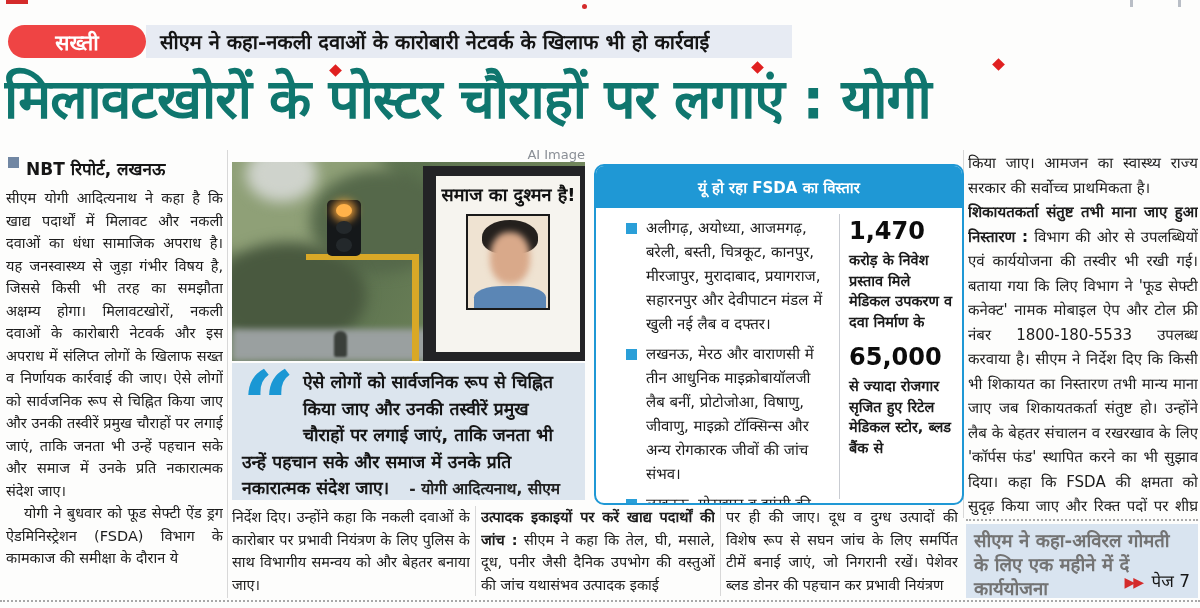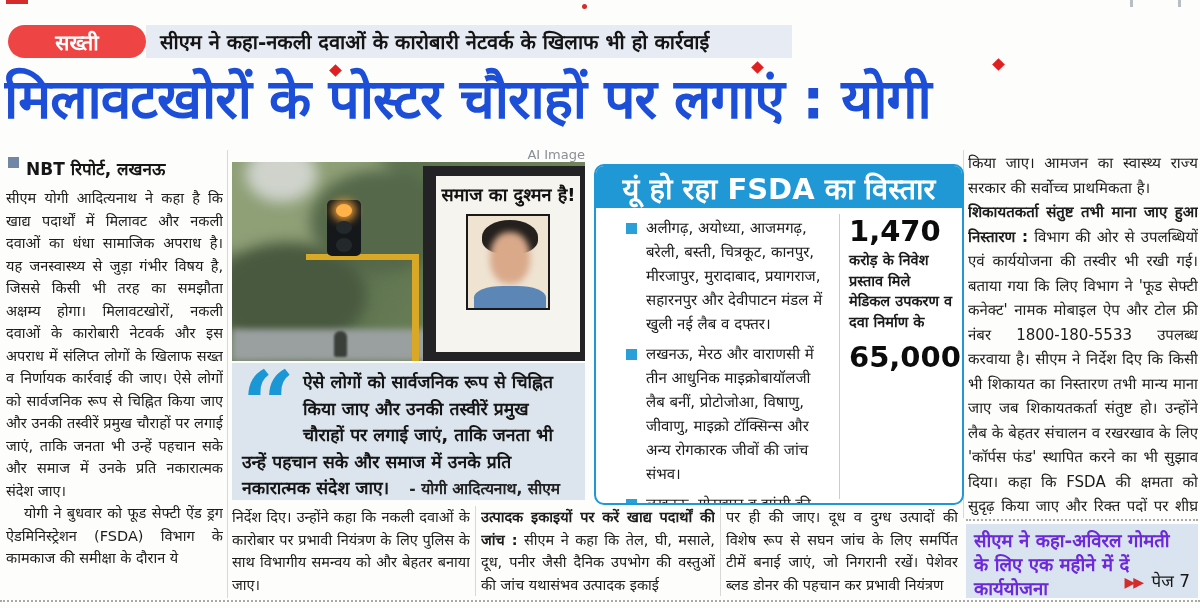--- a/index.html
+++ b/index.html
@@ -21,21 +21,21 @@
   }
   .kicker-band {
     position:absolute; left:146px; top:25px; width:646px; height:33px;
     background:#e7ebf3; display:flex; align-items:center; padding-left:14px;
     font-size:20px; font-weight:bold; color:#141414;
   }
 
   
   .headline {
     position:absolute; left:4px; top:54px; width:1194px; height:92px;
-    font-size:55px; font-weight:bold; color:#1d4ed8; line-height:90px;
+    font-size:55px; font-weight:bold; color:#0f766e; line-height:90px;
     white-space:nowrap; overflow:hidden; letter-spacing:-1px;
   }
   .red-dot { position:absolute; width:9px; height:9px; background:#e02020; transform:rotate(45deg); }
 
   
   .vrule { position:absolute; width:1px; background:#d8d8d8; }
   .dotline { position:absolute; border-top:2px dotted #a8a8a8; }
 
   
   .byline { position:absolute; left:8px; top:157px; font-size:17px; font-weight:bold; display:flex; align-items:flex-start; gap:7px; }
@@ -66,33 +66,33 @@
   .shirt { position:absolute; left:6px; bottom:-6px; width:72px; height:28px; background:#5b86b5; border-radius:40% 40% 0 0; }
 
   
   .quote-box { position:absolute; left:232px; top:363px; width:353px; height:137px; background:#dce5ee; padding:6px 10px 6px 10px; }
   .qmark { float:left; font-family:"DejaVu Serif", serif; font-size:92px; line-height:60px; color:#1a97d4; font-weight:bold; margin:6px 8px 0 0; }
   .quote-text { font-size:17.5px; font-weight:bold; line-height:26.5px; color:#151515; text-align:left; }
   .quote-attr { font-size:15.5px; font-weight:bold; color:#222; margin-left:14px; }
 
   
   .fsda { position:absolute; left:594px; top:164px; width:370px; height:341px; border:2px solid #1f98d5; border-radius:10px; overflow:hidden; background:#fff; }
-  .fsda-head { height:42px; background:#1f98d5; color:#fff; font-size:29px; font-weight:bold; display:flex; align-items:center; justify-content:center; }
+  .fsda-head { height:42px; background:#1f98d5; color:#fff; font-size:15px; font-weight:bold; display:flex; align-items:center; justify-content:center; }
   .fsda-body { display:flex; height:297px; }
   .fsda-bullets { flex:1; padding:8px 8px 4px 10px;margin-left:20px; }
   .fsda-bullets .item { position:relative; padding-left:20px; font-size:15px; line-height:24px; margin-bottom:6px; color:#1a1a1a; }
   .fsda-bullets .item::before { content:""; position:absolute; left:0; top:7px; width:11px; height:11px; background:#2a9fd8; }
   .fsda-divider { width:1px; background:#c9ccd2; margin:6px 0; }
   .fsda-stats { width:122px; padding:6px 6px 4px 9px; }
-  .stat-val { font-size:29px; font-weight:bold; color:#0c0c0c; letter-spacing:0; line-height:34px; }
+  .stat-val { font-size:24px; font-weight:bold; color:#0c0c0c; letter-spacing:0; line-height:34px; }
   .stat-label { font-size:14.5px; font-weight:bold; line-height:20.5px; color:#1a1a1a; margin:2px 0 8px; }
 
   
   .promo { position:absolute; left:966px; top:524px; width:232px; height:74px; background:#d9e4f0; padding:5px 8px; }
-  .promo-text { font-size:18.5px; font-weight:bold; line-height:24px; color:#6d28d9; }
+  .promo-text { font-size:18.5px; font-weight:bold; line-height:24px; color:#737373; }
   .promo-ref { position:absolute; right:8px; bottom:6px; font-size:17px; }
   .promo-ref .arrows { color:#d42b2b; font-size:14px; letter-spacing:-2px; margin-right:4px; }
 </style>
 </head>
 <body>
 
 <div id="paper">
 
   <div class="art-red"></div>
   <div class="art-red2"></div>
@@ -178,20 +178,21 @@
       <div class="fsda-bullets">
         <div class="item">अलीगढ़, अयोध्या, आजमगढ़, बरेली, बस्ती, चित्रकूट, कानपुर, मीरजापुर, मुरादाबाद, प्रयागराज, सहारनपुर और देवीपाटन मंडल में खुली नई लैब व दफ्तर।</div>
         <div class="item">लखनऊ, मेरठ और वाराणसी में तीन आधुनिक माइक्रोबायॉलजी लैब बनीं, प्रोटोजोआ, विषाणु, जीवाणु, माइक्रो टॉक्सिन्स और अन्य रोगकारक जीवों की जांच संभव।</div>
         <div class="item">लखनऊ, गोरखपुर व झांसी की लैब बिल्डिंग का हुआ अपग्रेडेशन।</div>
       </div>
       <div class="fsda-divider"></div>
       <div class="fsda-stats">
         <div class="stat-val">1,470</div>
         <div class="stat-label">करोड़ के निवेश प्रस्ताव मिले मेडिकल उपकरण व दवा निर्माण के</div>
         <div class="stat-val">65,000</div>
+        <div class="stat-label">से ज्यादा रोजगार सृजित हुए रिटेल मेडिकल स्टोर, ब्लड बैंक से</div>
       </div>
     </div>
   </div>
 
   <div class="body-col" style="left:968px; top:151px; width:230px; height:368px; font-size:15px; line-height:24.5px;">
     <p>किया जाए। आमजन का स्वास्थ्य राज्य सरकार की सर्वोच्च प्राथमिकता है।</p>
     <p><span class="lead-bold">शिकायतकर्ता संतुष्ट तभी माना जाए हुआ निस्तारण :</span><span> विभाग की ओर से उपलब्धियों एवं कार्ययोजना की तस्वीर भी रखी गई। बताया गया कि लिए विभाग ने 'फूड सेफ्टी कनेक्ट' नामक मोबाइल ऐप और टोल फ्री नंबर 1800-180-5533 उपलब्ध करवाया है। सीएम ने निर्देश दिए कि किसी भी शिकायत का निस्तारण तभी मान्य माना जाए जब शिकायतकर्ता संतुष्ट हो। उन्होंने लैब के बेहतर संचालन व रखरखाव के लिए 'कॉर्पस फंड' स्थापित करने का भी सुझाव दिया। कहा कि FSDA की क्षमता को सुदृढ़ किया जाए और रिक्त पदों पर शीघ्र भर्ती प्रक्रिया शुरू की जाए।</span></p>
   </div>
 
   <div class="dotline" style="left:966px; top:519px; width:232px;"></div>

